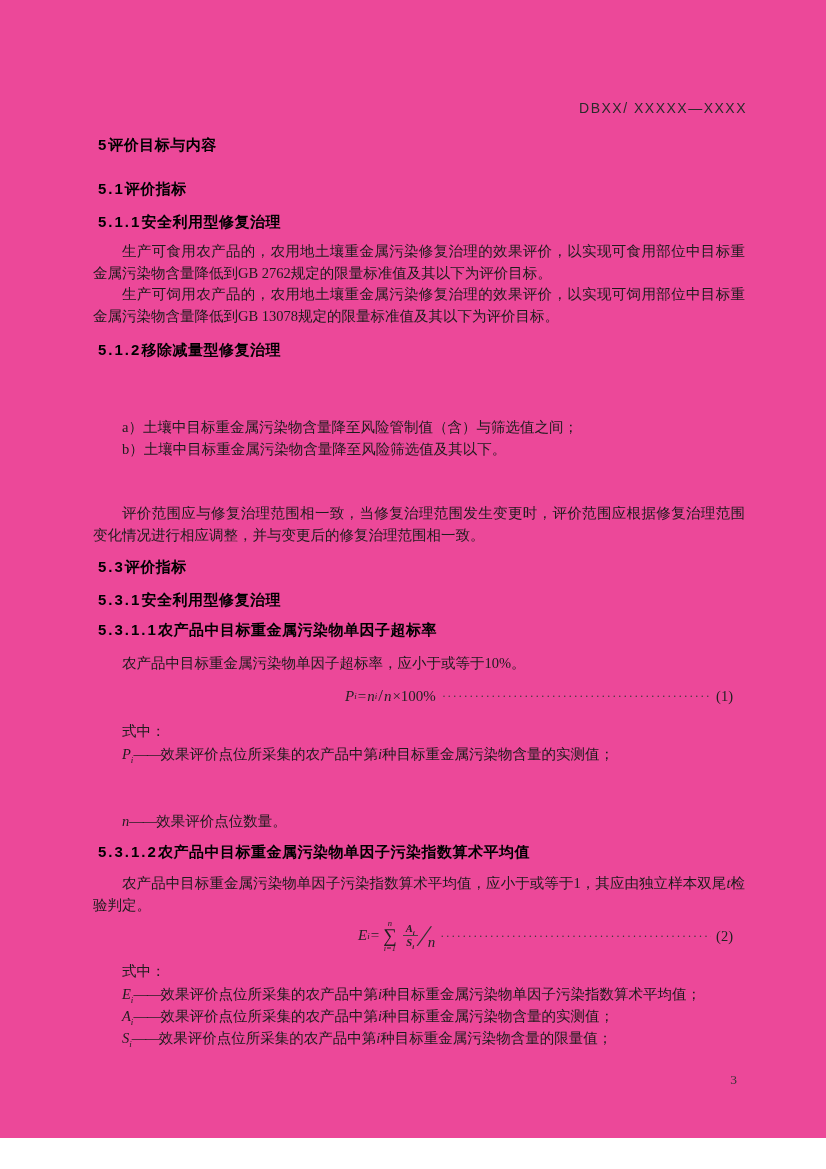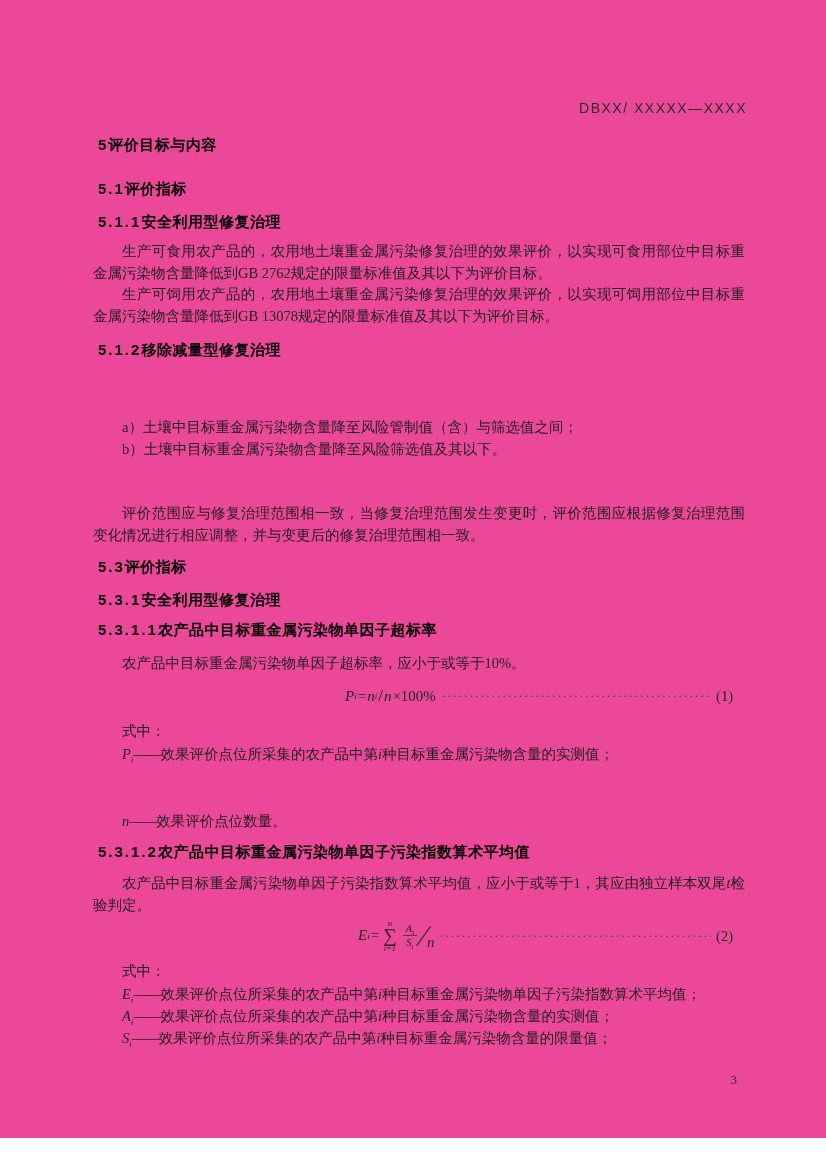--- a/index.html
+++ b/index.html
@@ -35,21 +35,21 @@
   .op { font-style:normal; margin:0 1px; }
   .slash1 { font-size:17px; margin:0 1px; }
   .leader {
     flex:1; overflow:hidden; white-space:nowrap; font-size:12px;
     letter-spacing:1.5px; color:#3a3a3a; margin:0 5px;
   }
   .eq-label { font-size:14.5px; color:#222; margin-right:12px; }
   .sum { display:inline-flex; flex-direction:column; align-items:center; line-height:1; margin:0 3px; }
   .sum-sup, .sum-sub { font-size:8.5px; font-style:italic; line-height:1; }
   .sum-sym { font-size:19px; line-height:0.85; font-style:normal; }
-  .frac { display:inline-flex; flex-direction:column; align-items:center; line-height:1.1; margin:0 3px; font-size:10.5px; }
+  .frac { display:inline-flex; flex-direction:column; align-items:center; line-height:1.1; margin:0 3px; font-size:10.5px;font-weight:bold; }
   .frac .frac-num { border-bottom:1px solid #444; padding:0 3px 1px; }
   .frac .frac-den { padding-top:1px; }
   .frac sub { font-size:7px; }
   .big-slash { font-size:30px; font-weight:300; line-height:0.8; margin:0 1px; color:#333; }
   .den2 { position:relative; top:7px; }
   .page-number { position:absolute; top:1072px; right:89px; font-size:13.5px; color:#333; }
 </style>
 </head>
 <body>
 

